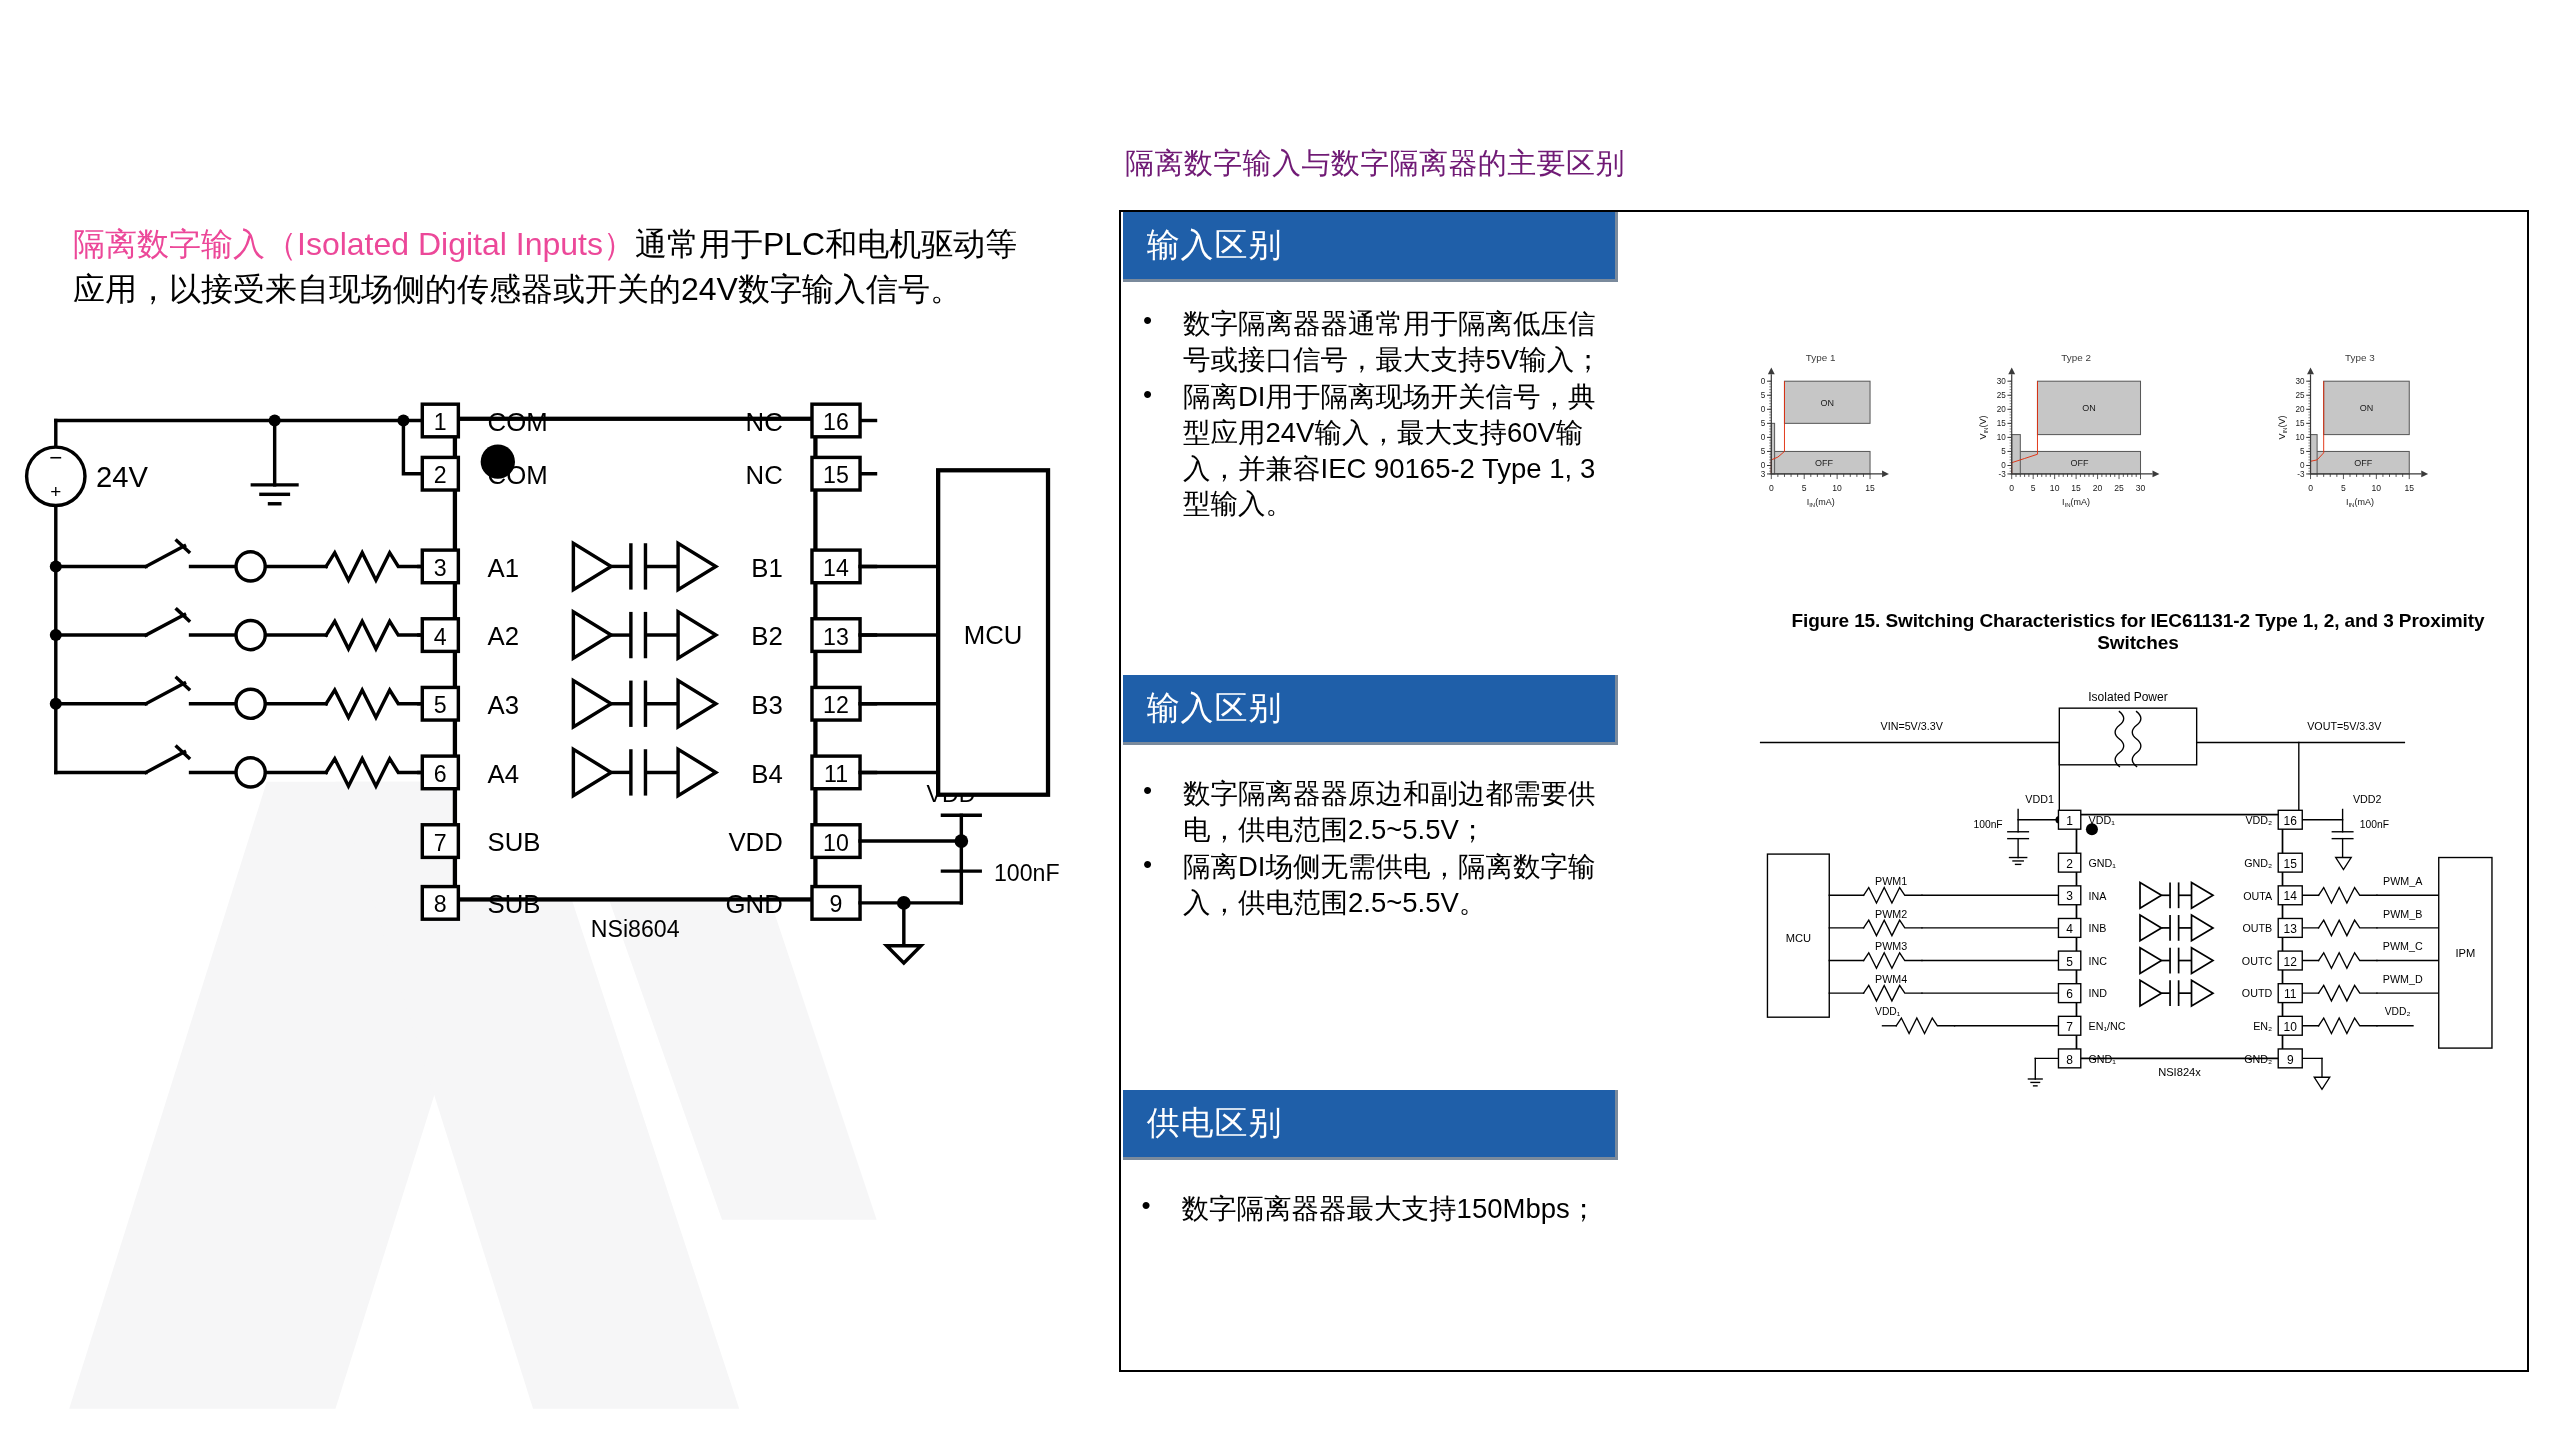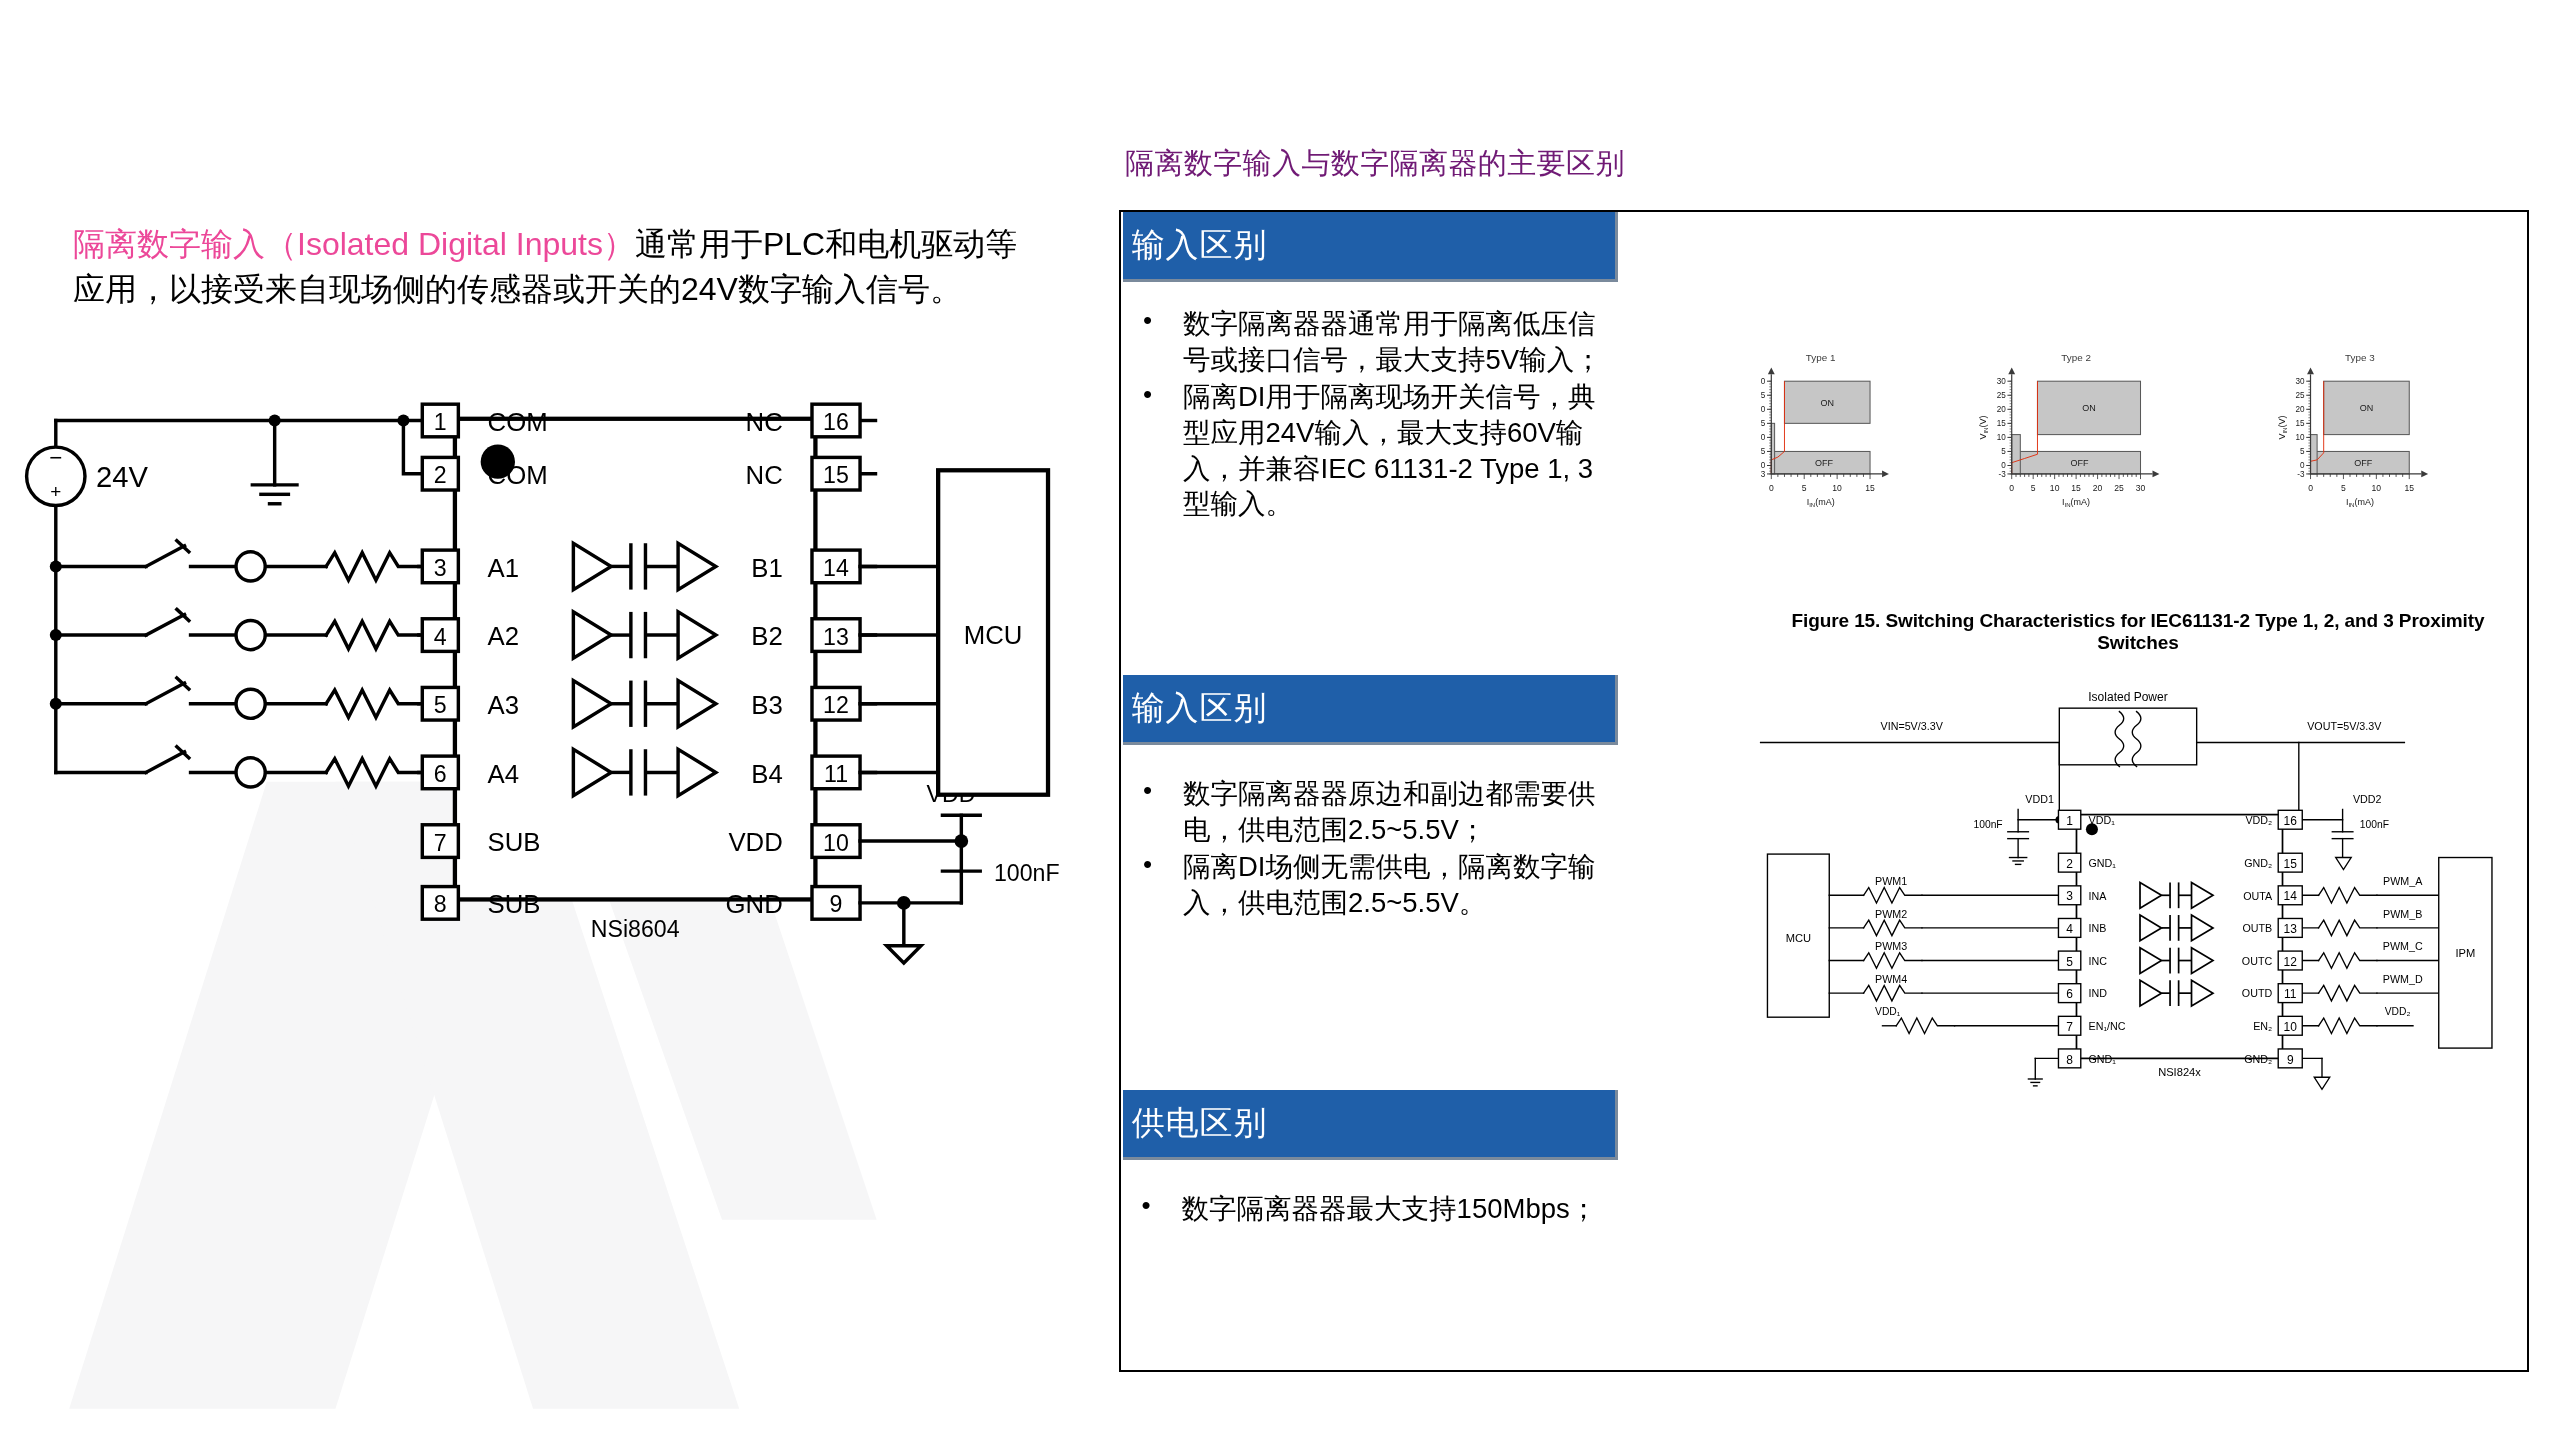--- a/index.html
+++ b/index.html
@@ -34,21 +34,21 @@
   #right-title {
     position:absolute; left:1125px; top:144px;
     font-size:29px; color:#701a75; letter-spacing:0.4px;
   }
   .sec { position:absolute; left:0; width:100%; }
   .sec-bar {
     position:absolute; left:1.7px; height:70px; width:495px;
     background:#1f5fa9; border-right:3.4px solid #7a8a9c; border-bottom:3.4px solid #7a8a9c;
     display:flex; align-items:center;
   }
-  .sec-bar span { color:#fff; font-size:33px; padding-left:9px; letter-spacing:0.9px; }
+  .sec-bar span { color:#fff; font-size:33px; padding-left:24px; letter-spacing:0.9px; }
   .sec-body { position:absolute; left:10px; width:481px; }
   .blist { list-style:none; }
   .blist li {
     position:relative; padding-left:52px; font-size:27.5px; line-height:1.30; color:#000;
     margin-bottom:1.7px;
   }
   .blist li::before {
     content:"•"; position:absolute; left:12px; top:-1.7px; font-size:26px;
   }
 
@@ -322,21 +322,21 @@
   <div id="right-title">隔离数字输入与数字隔离器的主要区别</div>
 
   <div id="right-panel">
 
     <div class="sec" style="top:0;">
       <div class="sec-bar" style="top:0;">
         <span>输入区别</span>
       </div>
       <ul class="blist sec-body" style="top:94px;">
         <li>数字隔离器器通常用于隔离低压信号或接口信号，最大支持5V输入；</li>
-        <li>隔离DI用于隔离现场开关信号，典型应用24V输入，最大支持60V输入，并兼容IEC 61131-2  Type 1, 3型输入。</li>
+        <li>隔离DI用于隔离现场开关信号，典型应用24V输入，最大支持60V输入，并兼容IEC 90165-2  Type 1, 3型输入。</li>
       </ul>
     </div>
 
     <div class="sec" style="top:463px;">
       <div class="sec-bar" style="top:0;">
         <span>输入区别</span>
       </div>
       <ul class="blist sec-body" style="top:101px;">
         <li>数字隔离器器原边和副边都需要供电，供电范围2.5~5.5V；</li>
         <li>隔离DI场侧无需供电，隔离数字输入，供电范围2.5~5.5V。</li>

